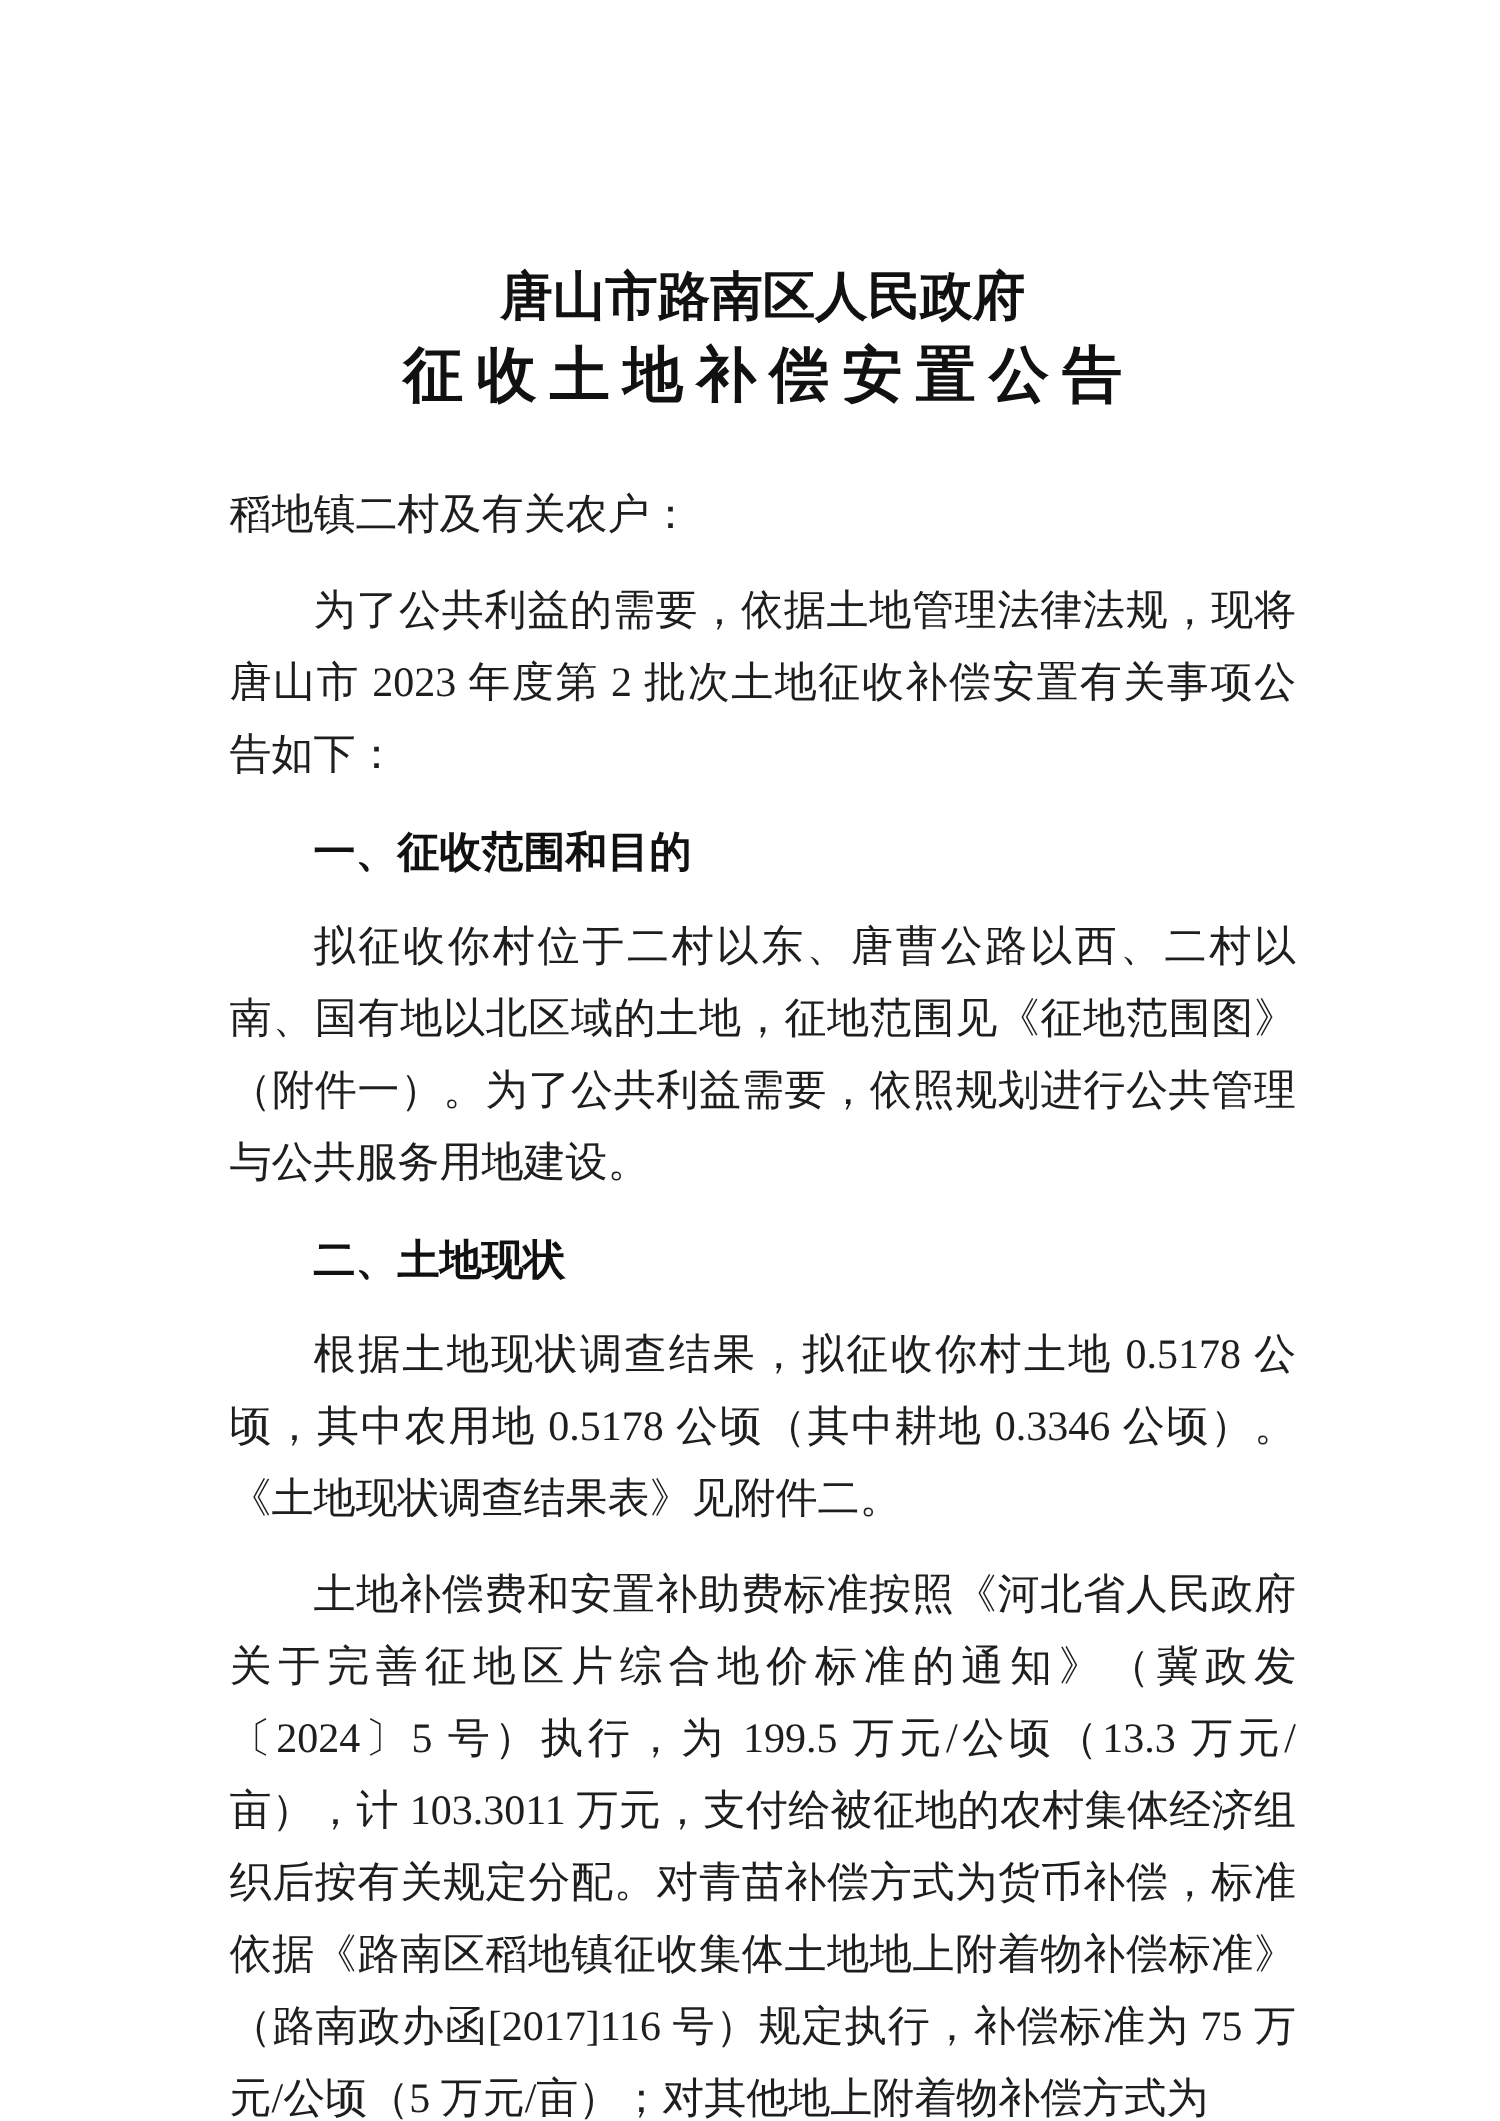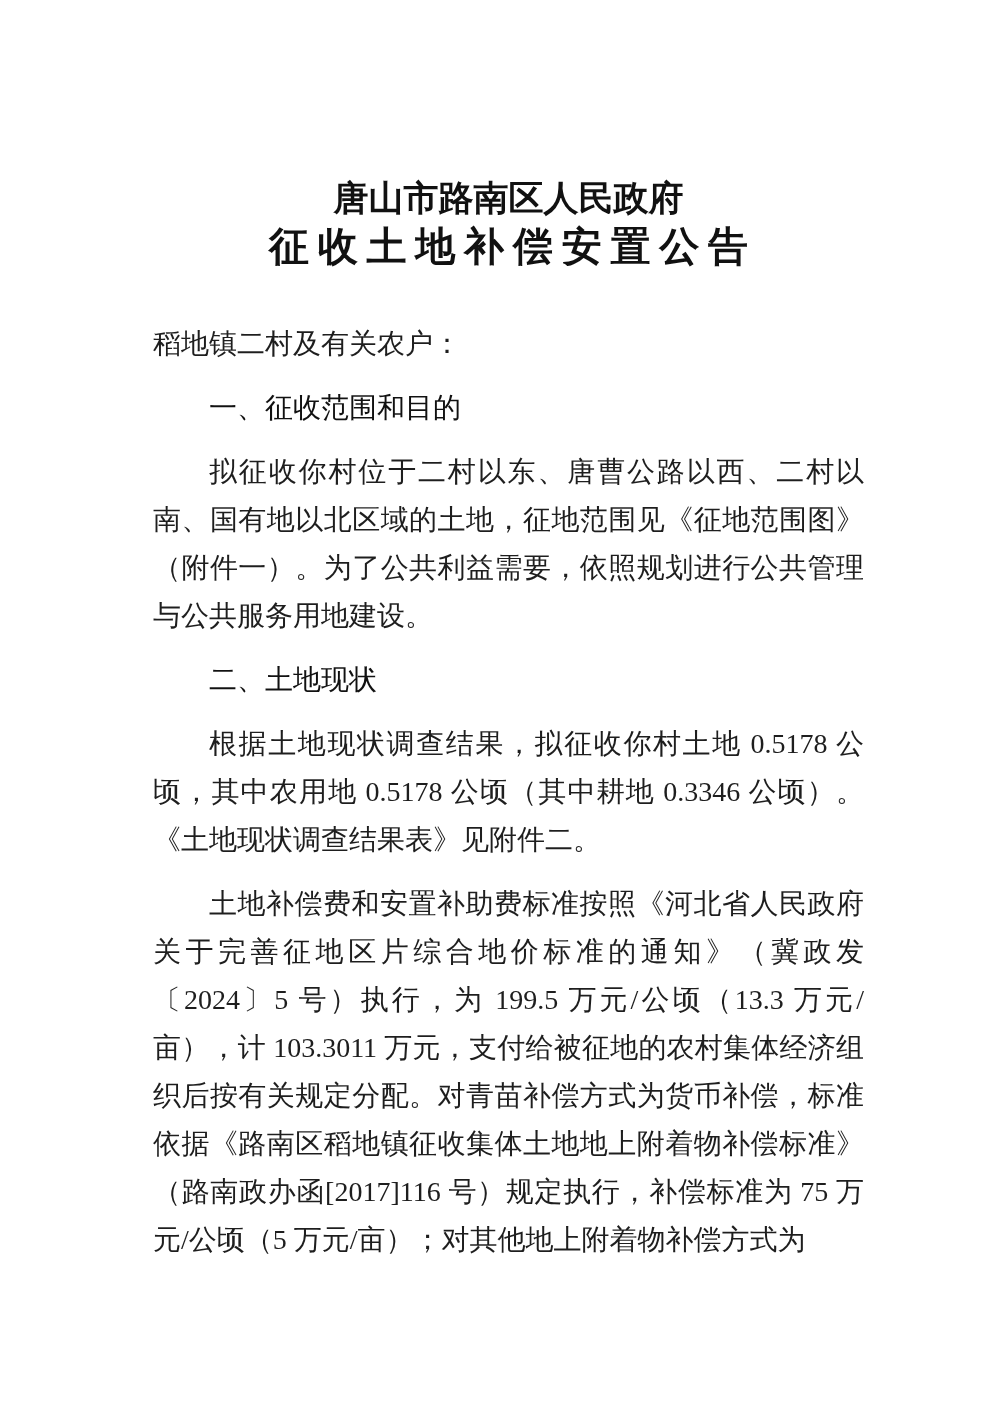--- a/index.html
+++ b/index.html
@@ -21,21 +21,21 @@
     margin: 0;
     font-family: "Liberation Sans", sans-serif;
     font-weight: bold;
     font-size: 35px;
     line-height: 44px;
     text-align: center;
     color: #111111;
   }
   .title-line2 {
     margin: 6px 0 0 0;
-    font-family: Liberation Mono, monospace;
+    font-family: Liberation Serif, serif;
     font-weight: bold;
     font-size: 40px;
     line-height: 48px;
     letter-spacing: 0.22em;
     text-indent: 0.22em;
     text-align: center;
     color: #111111;
   }
   .doc-body {
     margin-top: 46px;
@@ -52,31 +52,32 @@
   }
   .blk.salutation {
     text-indent: 0;
   }
   .blk.paragraph {
     text-indent: 2em;
   }
   .blk.heading {
     text-indent: 2em;
     font-family: "Liberation Sans", sans-serif;
-    font-weight: normal;
+    font-weight: bold;
     color: #111111;
   }
 </style>
 </head>
 <body>
 
 <div class="page">
   <h1 class="title-line1">唐山市路南区人民政府</h1>
   <h1 class="title-line2">征收土地补偿安置公告</h1>
   <div class="doc-body">
       <p class="blk salutation">稻地镇二村及有关农户：</p>
+      <p class="blk paragraph">为了公共利益的需要，依据土地管理法律法规，现将唐山市 2023 年度第 2 批次土地征收补偿安置有关事项公告如下：</p>
       <p class="blk heading">一、征收范围和目的</p>
       <p class="blk paragraph">拟征收你村位于二村以东、唐曹公路以西、二村以南、国有地以北区域的土地，征地范围见《征地范围图》（附件一）。为了公共利益需要，依照规划进行公共管理与公共服务用地建设。</p>
       <p class="blk heading">二、土地现状</p>
       <p class="blk paragraph">根据土地现状调查结果，拟征收你村土地 0.5178 公顷，其中农用地 0.5178 公顷（其中耕地 0.3346 公顷）。《土地现状调查结果表》见附件二。</p>
       <p class="blk paragraph">土地补偿费和安置补助费标准按照《河北省人民政府关于完善征地区片综合地价标准的通知》（冀政发〔2024〕5 号）执行，为 199.5 万元/公顷（13.3 万元/亩），计 103.3011 万元，支付给被征地的农村集体经济组织后按有关规定分配。对青苗补偿方式为货币补偿，标准依据《路南区稻地镇征收集体土地地上附着物补偿标准》（路南政办函[2017]116 号）规定执行，补偿标准为 75 万元/公顷（5 万元/亩）；对其他地上附着物补偿方式为</p>
     </div>
 </div>
 
 </body></html>

